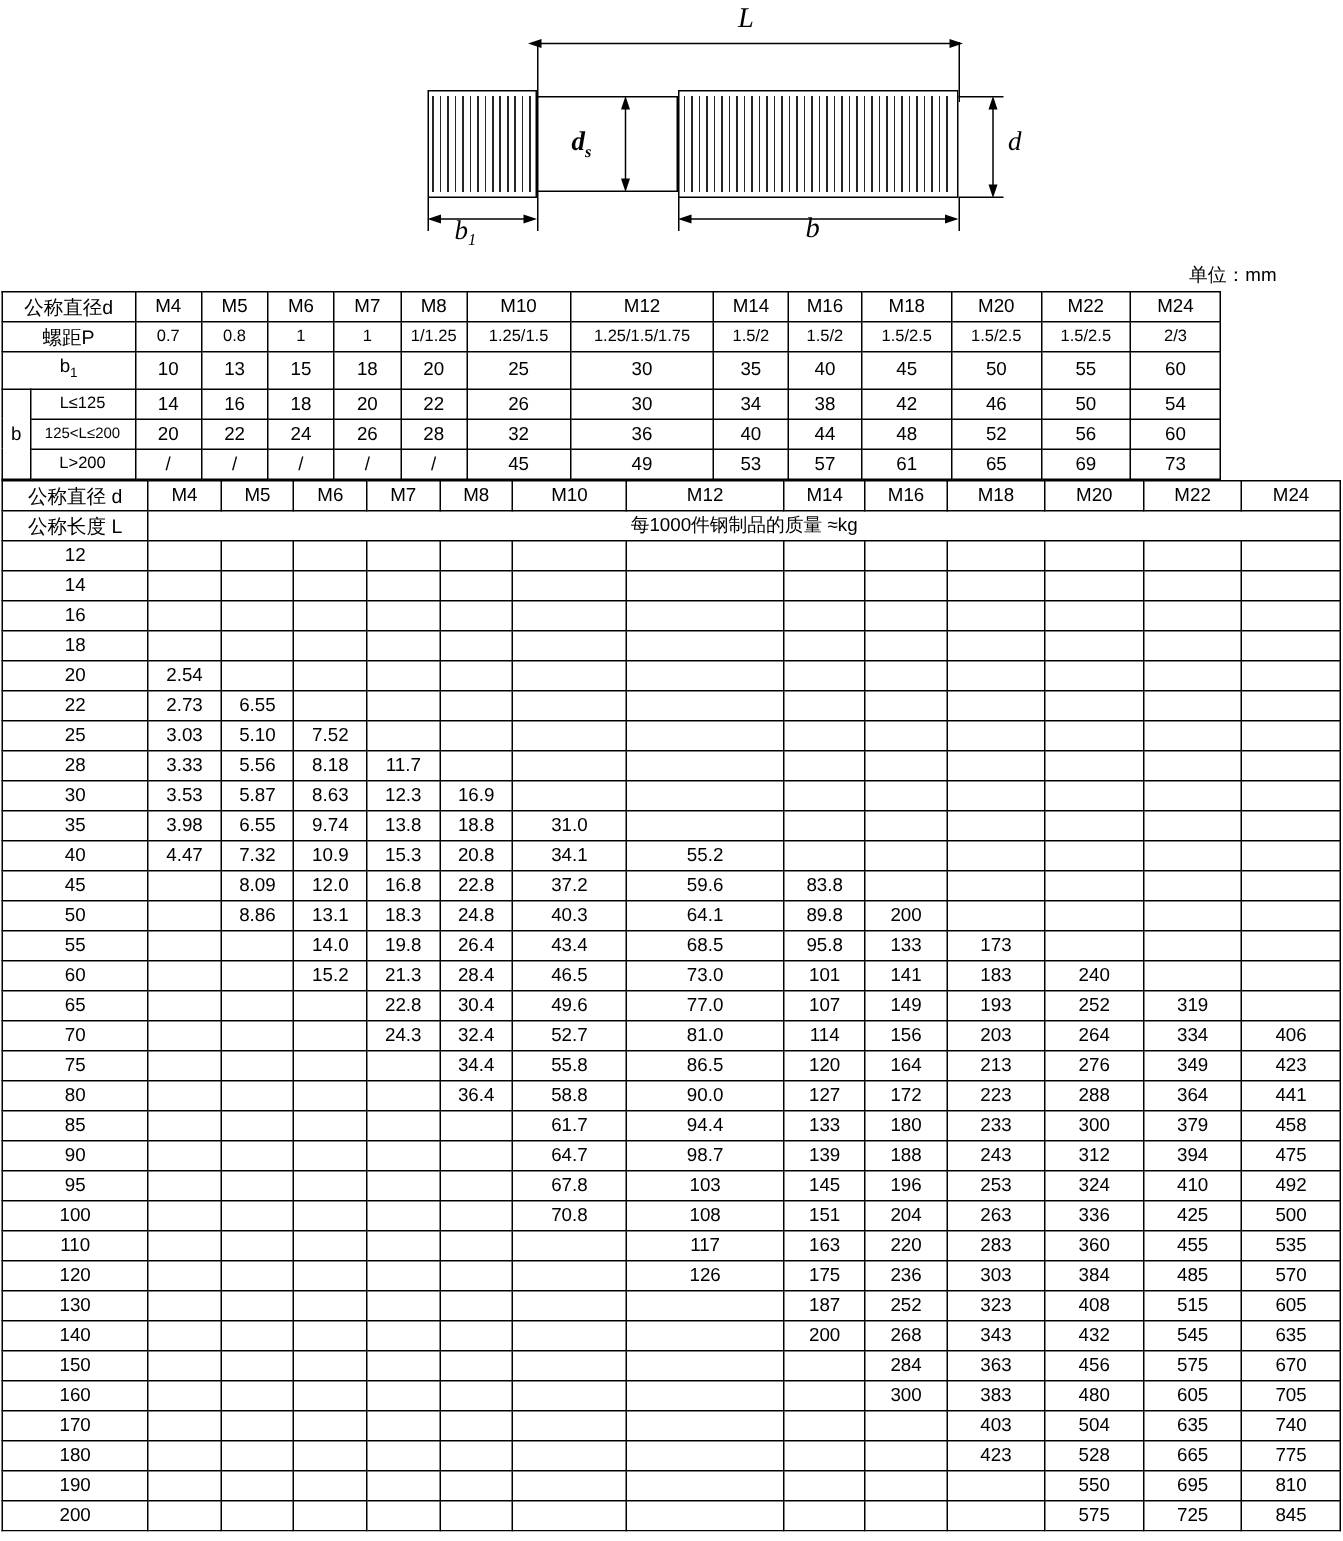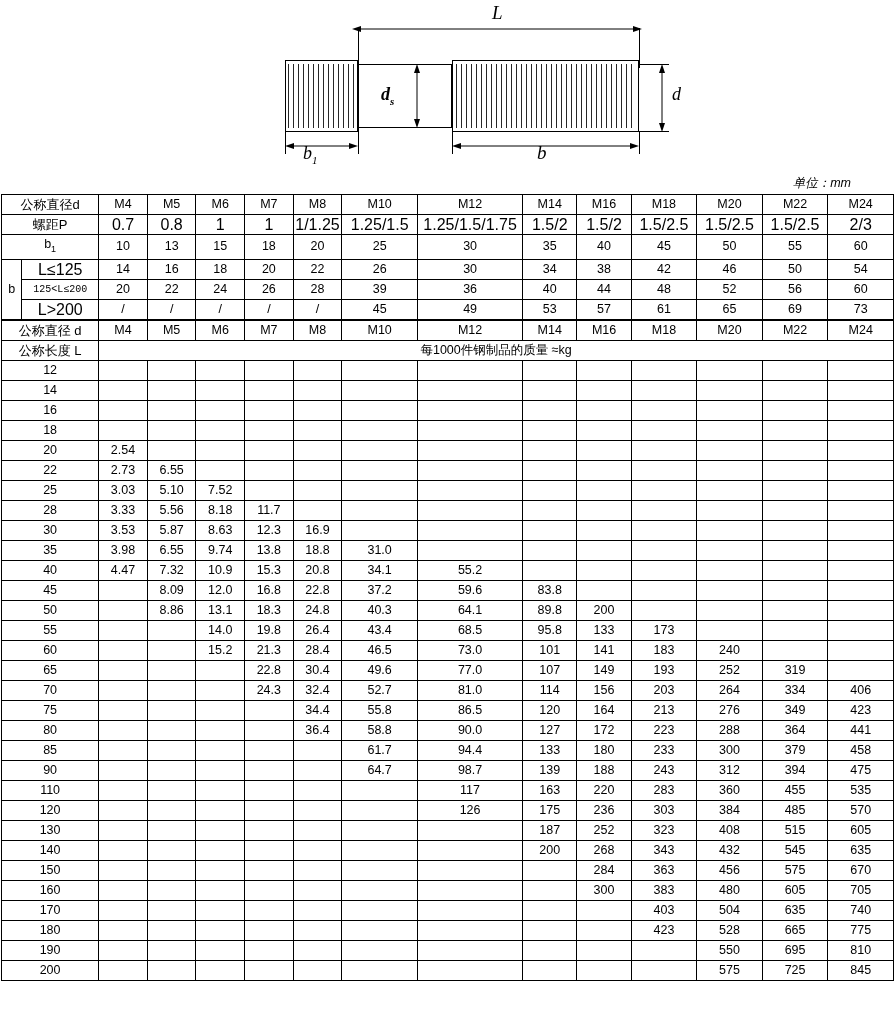--- a/index.html
+++ b/index.html
@@ -34,26 +34,25 @@
     height:19px;
     line-height:19px;
     white-space:nowrap;
     overflow:hidden;
   }
   .unit{
     text-align:right;
     font-size:12.5px;
     padding-right:44px;
     padding-bottom:2px;
-    font-style:italic;
   }
-  .t1{width:893px;margin:0 1px;}
+  .t1{width:813px;margin:0 1px;}
   .t2{width:893px;margin:0 1px;}
-  .small{font-size:16px;}
-  .xsmall{font-size:10px;font-family:Liberation Mono, monospace;}
+  .small{font-size:11px;}
+  .xsmall{font-size:10px;}
   .hdr{font-size:13px;}
   .mass-title{font-size:12.5px;text-align:center;}
   .rowlbl{font-size:12.5px;text-align:center;}
   .sub{vertical-align:sub;font-size:9px;}
 </style>
 </head>
 <body>
 
 <div class="page">
 
@@ -197,21 +196,21 @@
           <td>50</td>
           <td>54</td>
         </tr>
         <tr>
           <td class="xsmall">125&lt;L≤200</td>
           <td>20</td>
           <td>22</td>
           <td>24</td>
           <td>26</td>
           <td>28</td>
-          <td>39</td>
+          <td>32</td>
           <td>36</td>
           <td>40</td>
           <td>44</td>
           <td>48</td>
           <td>52</td>
           <td>56</td>
           <td>60</td>
         </tr>
         <tr>
           <td class="small">L&gt;200</td>
@@ -600,20 +599,52 @@
           <td>64.7</td>
           <td>98.7</td>
           <td>139</td>
           <td>188</td>
           <td>243</td>
           <td>312</td>
           <td>394</td>
           <td>475</td>
         </tr>
         <tr>
+          <td class="rowlbl">95</td>
+          <td></td>
+          <td></td>
+          <td></td>
+          <td></td>
+          <td></td>
+          <td>67.8</td>
+          <td>103</td>
+          <td>145</td>
+          <td>196</td>
+          <td>253</td>
+          <td>324</td>
+          <td>410</td>
+          <td>492</td>
+        </tr>
+        <tr>
+          <td class="rowlbl">100</td>
+          <td></td>
+          <td></td>
+          <td></td>
+          <td></td>
+          <td></td>
+          <td>70.8</td>
+          <td>108</td>
+          <td>151</td>
+          <td>204</td>
+          <td>263</td>
+          <td>336</td>
+          <td>425</td>
+          <td>500</td>
+        </tr>
+        <tr>
           <td class="rowlbl">110</td>
           <td></td>
           <td></td>
           <td></td>
           <td></td>
           <td></td>
           <td></td>
           <td>117</td>
           <td>163</td>
           <td>220</td>

